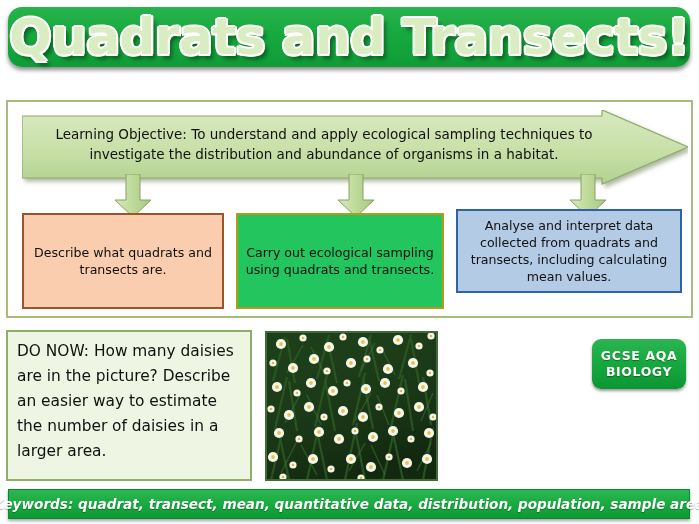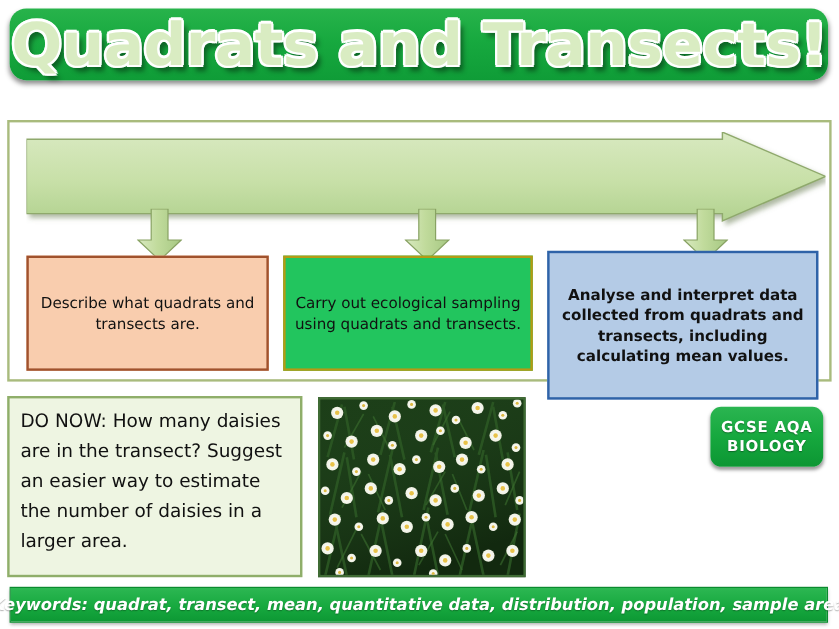--- a/index.html
+++ b/index.html
@@ -103,22 +103,22 @@
   }
   #outcome-1 {
     left: 14px;  top: 111px; width: 202px; height: 96px;
     background: #f9cdae; border-color: #a0522d;
   }
   #outcome-2 {
     left: 228px; top: 111px; width: 208px; height: 96px;
     background: #22c55e; border-color: #b59a14;
   }
   #outcome-3 {
-    left: 448px; top: 107px; width: 226px; height: 124px;
-    background: #b4cbe6; border-color: #2f63a8; font-weight: bold;
+    left: 448px; top: 107px; width: 226px; height: 84px;
+    background: #b4cbe6; border-color: #2f63a8;
   }
 
   
   #donow-box {
     position: absolute;
     left: 6px;
     top: 330px;
     width: 246px;
     height: 151px;
     box-sizing: border-box;
@@ -213,20 +213,21 @@
           <stop offset="0%" stop-color="#d8e9c0"></stop>
           <stop offset="55%" stop-color="#c8e0a8"></stop>
           <stop offset="100%" stop-color="#b2d290"></stop>
         </linearGradient>
         <filter id="loShadow" x="-10%" y="-10%" width="130%" height="140%">
           <feDropShadow dx="3" dy="3" stdDeviation="2" flood-color="#6d7f55" flood-opacity="0.55"></feDropShadow>
         </filter>
       </defs>
       <polygon points="0,6 580,6 580,0 666,37 580,74 580,68 0,68" fill="url(#loGrad)" stroke="#8fa96c" stroke-width="1.2" filter="url(#loShadow)"></polygon>
     </svg>
+    <div id="lo-text">Learning Objective:  To understand and apply ecological sampling techniques to investigate the distribution and abundance of organisms in a habitat.</div>
   </div>
 
   <div class="down-arrow" style="left:106px; top:72px;">
     <svg width="38" height="44" viewBox="0 0 38 44" xmlns="http://www.w3.org/2000/svg">
       <defs>
         <linearGradient id="daGrad" x1="0" y1="0" x2="1" y2="0">
           <stop offset="0%" stop-color="#d8e9c0"></stop>
           <stop offset="45%" stop-color="#c1db9c"></stop>
           <stop offset="100%" stop-color="#a6c883"></stop>
         </linearGradient>
@@ -250,21 +251,21 @@
   </div>
   <div class="outcome-box" id="outcome-2">
     <span>Carry out ecological sampling using quadrats and transects.</span>
   </div>
   <div class="outcome-box" id="outcome-3">
     <span>Analyse and interpret data collected from quadrats and transects, including calculating mean values.</span>
   </div>
 </div>
 
 <div id="donow-box">
-  <span id="donow-label">DO NOW</span><span>: How many daisies are in the transect? Suggest an easier way to estimate the number of daisies in a larger area.</span>
+  <span id="donow-label">DO NOW</span><span>: How many daisies are in the picture? Describe an easier way to estimate the number of daisies in a larger area.</span>
 </div>
 
 <div id="daisy-photo">
   <svg width="170" height="147" viewBox="0 0 170 147" xmlns="http://www.w3.org/2000/svg">
     <defs>
       <linearGradient id="grassG" x1="0" y1="0" x2="0.4" y2="1">
         <stop offset="0%" stop-color="#24482022"></stop>
         <stop offset="100%" stop-color="#12290f"></stop>
       </linearGradient>
       <radialGradient id="petalG" cx="0.5" cy="0.5" r="0.5">

